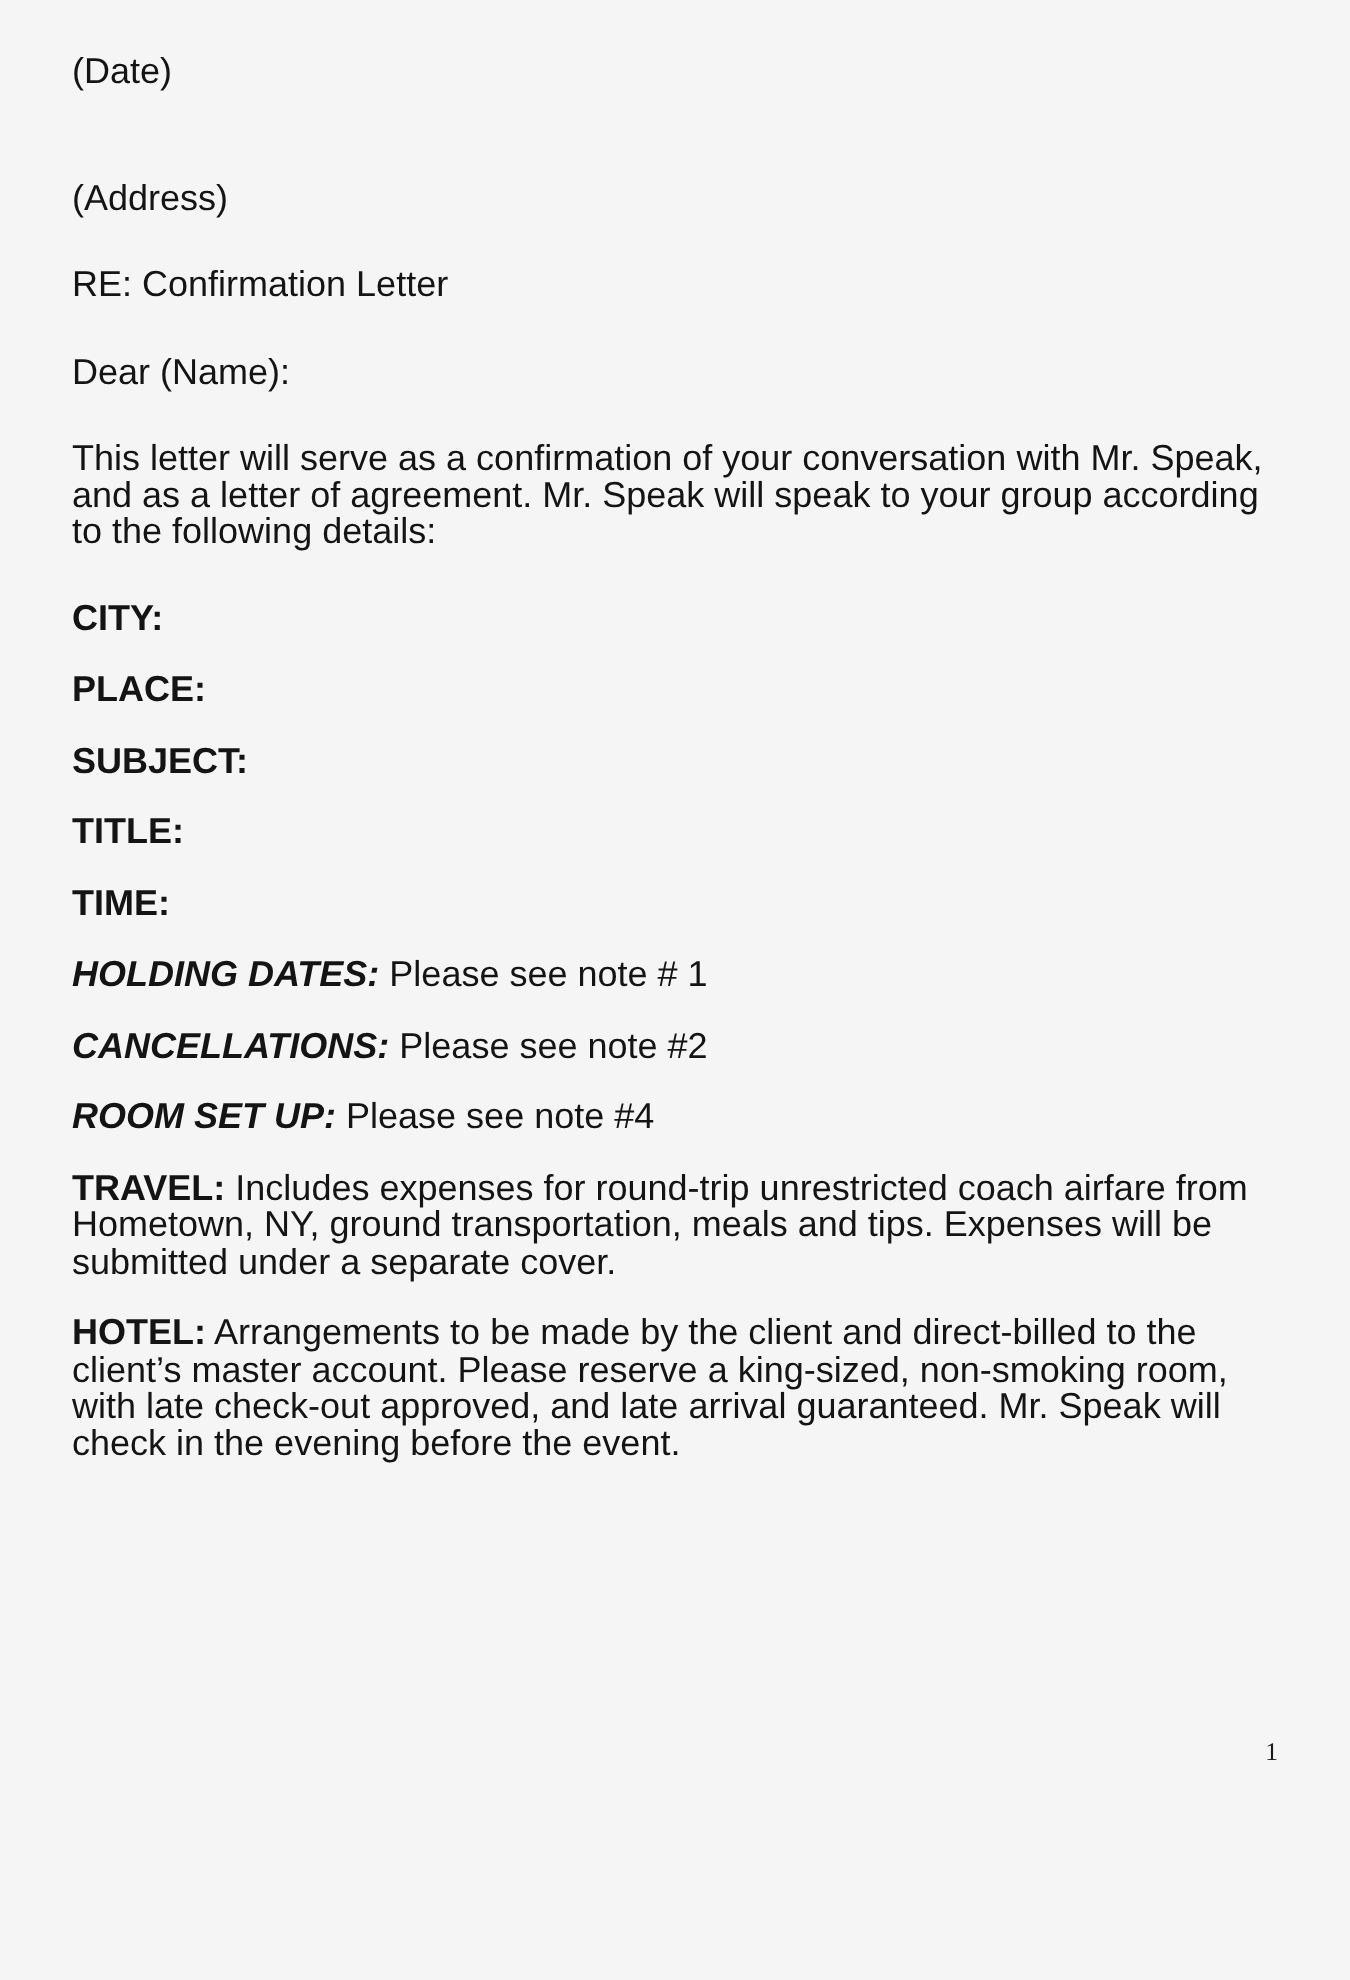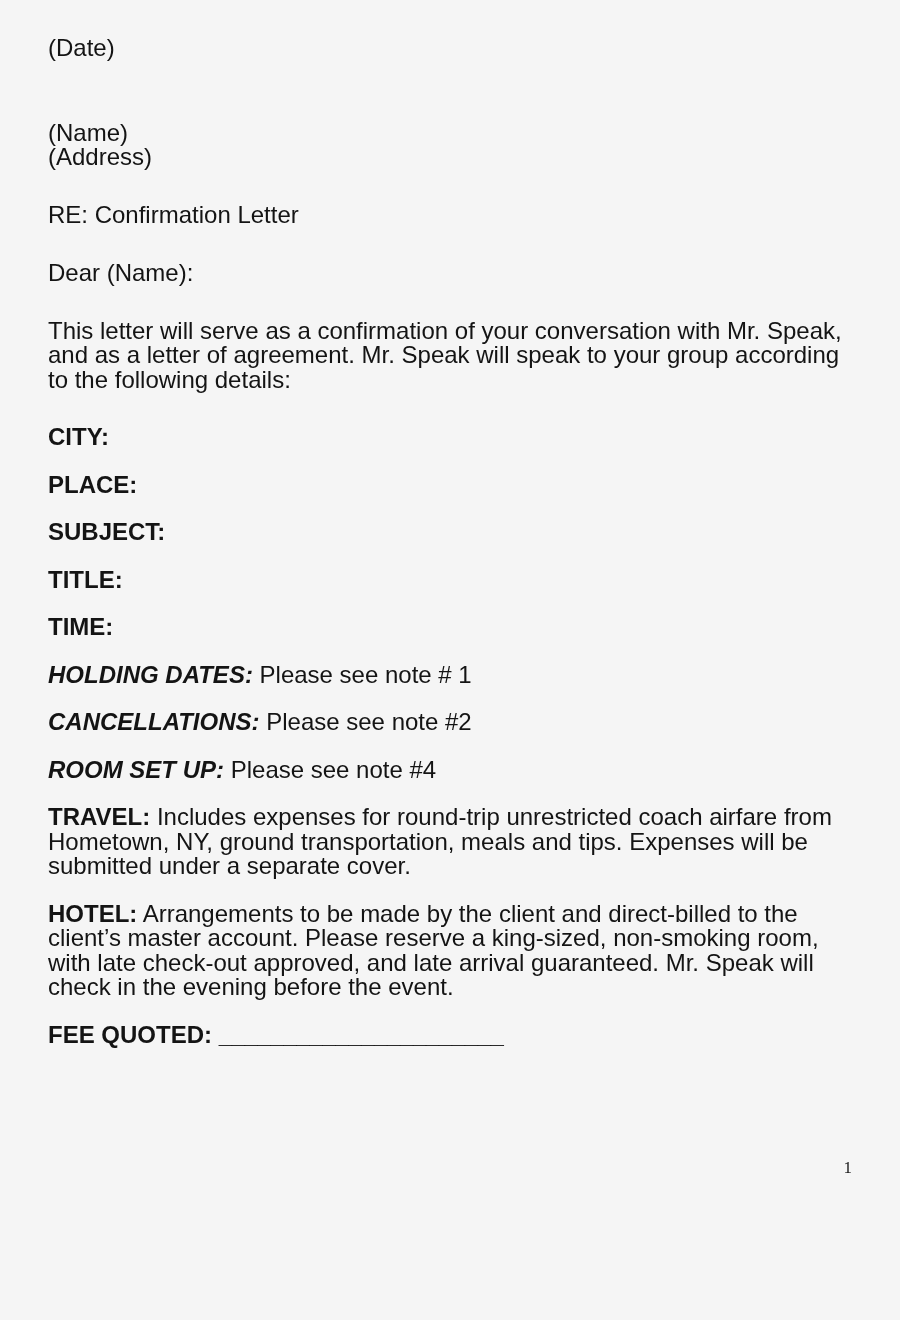--- a/index.html
+++ b/index.html
@@ -103,21 +103,20 @@
 </head>
 <body>
 
 <div class="page">
 
   <div class="letter-body">
 
     <div class="date-line">(Date)</div>
 
     <div class="recipient-block">
-      <div>(Name)</div>
       <div>(Address)</div>
     </div>
 
     <div class="subject-line">RE: Confirmation Letter</div>
 
     <div class="salutation">Dear (Name):</div>
 
     <div class="intro-paragraph">This letter will serve as a confirmation of your conversation with Mr. Speak, and as a letter of agreement. Mr. Speak will speak to your group according to the following details:</div>
 
     <div class="field-row">CITY:</div>
@@ -140,21 +139,18 @@
     </div>
 
     <div class="detail-paragraph">
       <span class="lbl">TRAVEL:</span><span> </span><span class="val">Includes expenses for round-trip unrestricted coach airfare from Hometown, NY, ground transportation, meals and tips. Expenses will be submitted under a separate cover.</span>
     </div>
 
     <div class="detail-paragraph">
       <span class="lbl">HOTEL:</span><span> </span><span class="val">Arrangements to be made by the client and direct-billed to the client’s master account. Please reserve a king-sized, non-smoking room, with late check-out approved, and late arrival guaranteed. Mr. Speak will check in the evening before the event.</span>
     </div>
 
-    <div class="fee-row">
-      <span>FEE QUOTED:</span><span> </span><span class="blank-rule">______________________</span>
-    </div>
 
   </div>
 
   <div class="page-number">1</div>
 
 </div>
 
 </body></html>

